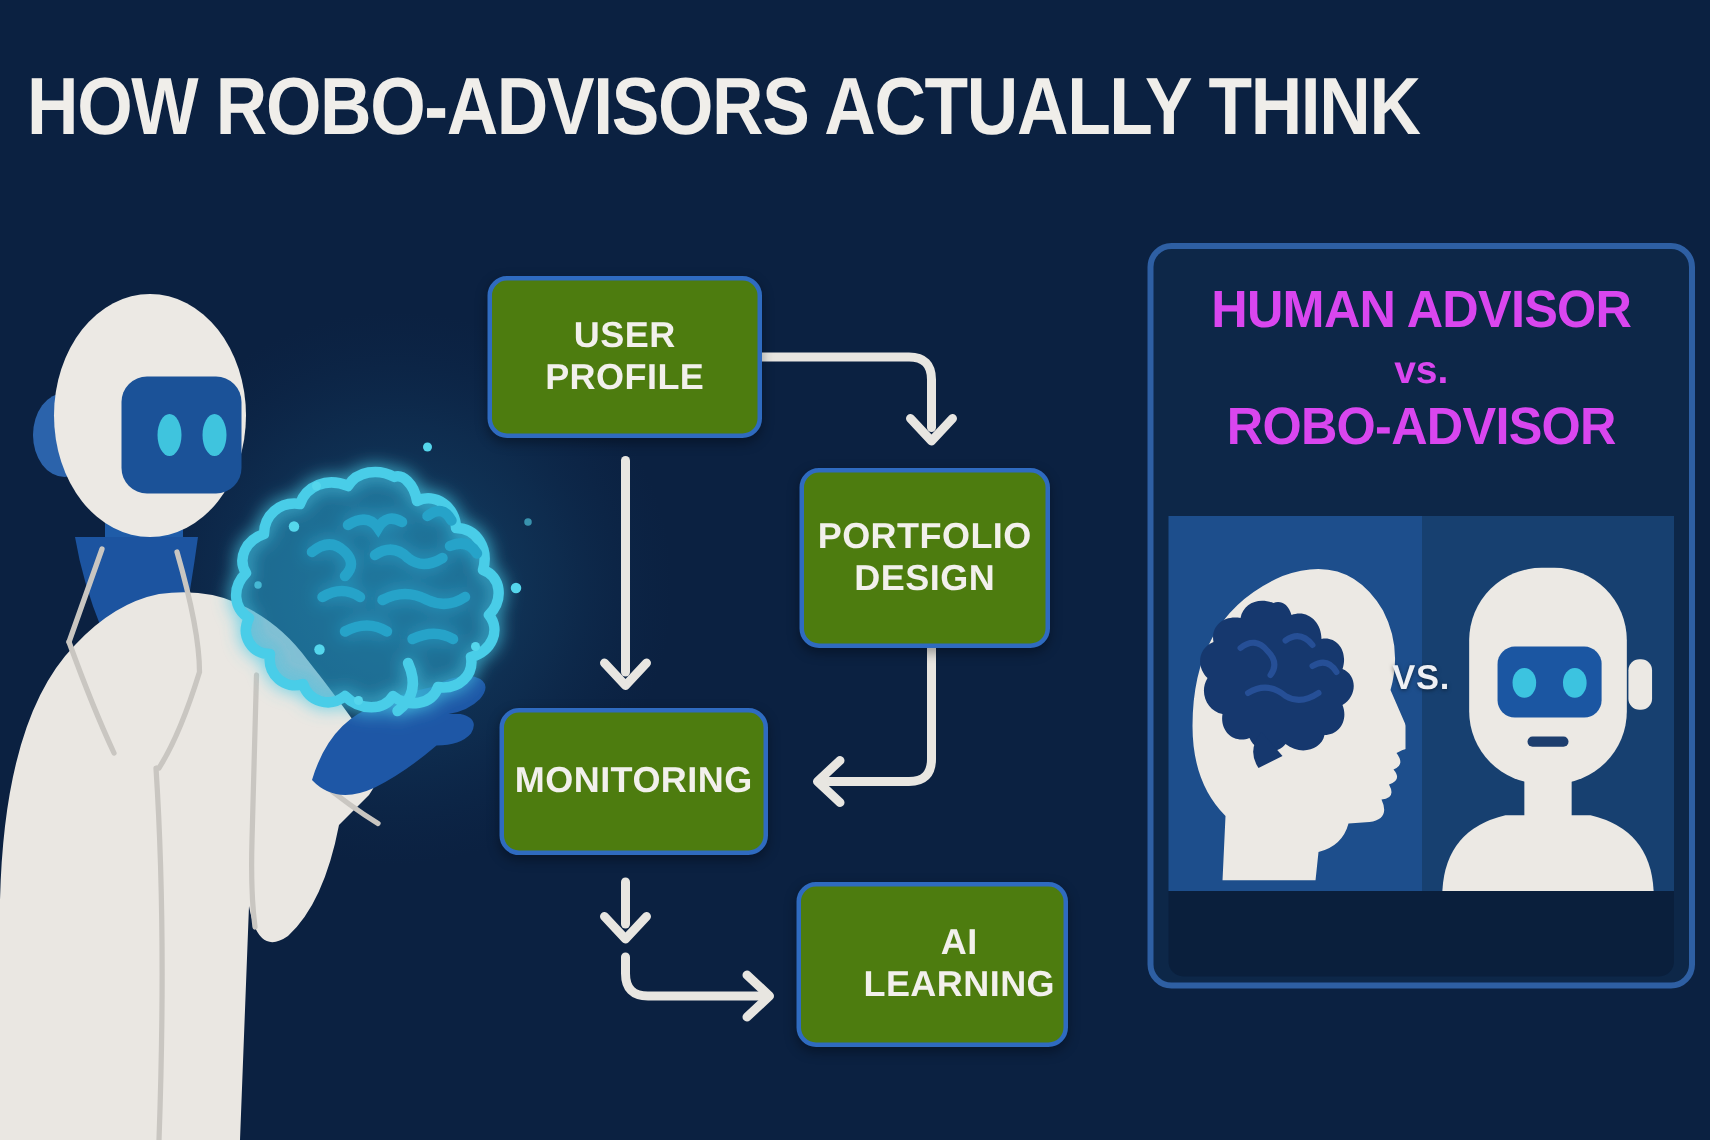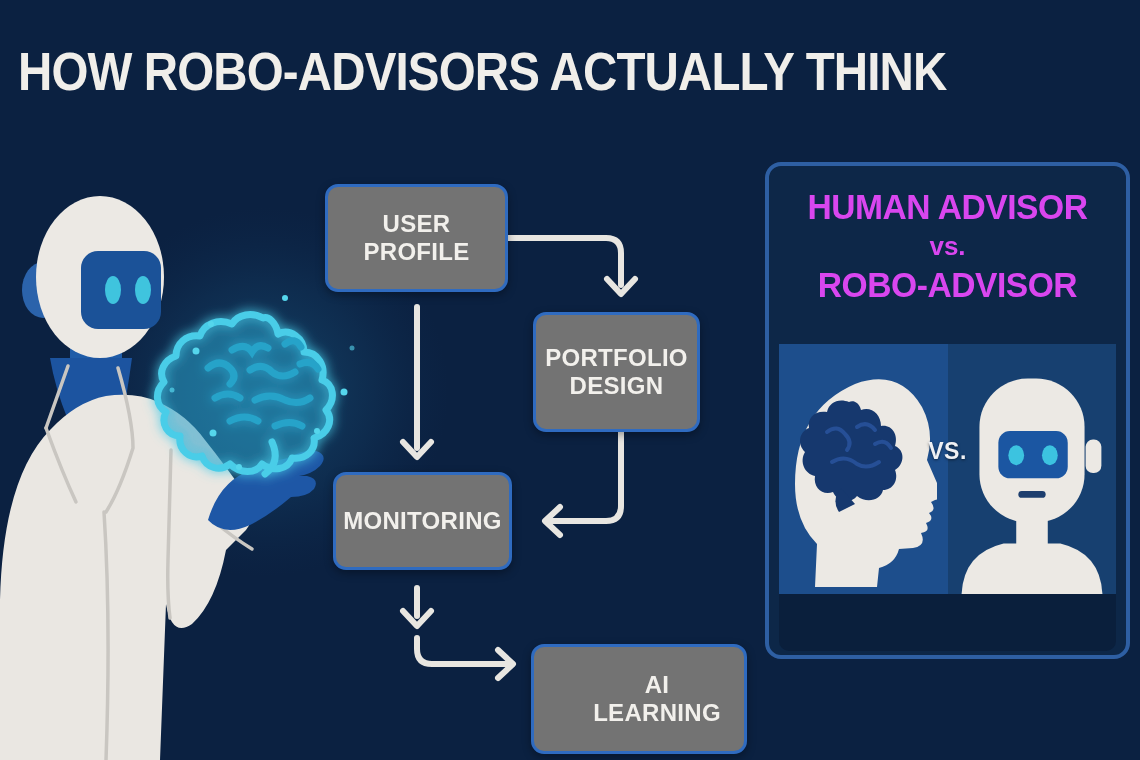--- a/index.html
+++ b/index.html
@@ -15,30 +15,30 @@
     position:absolute;left:18px;top:40px;
     font-size:54px;font-weight:bold;color:#f0eeea;
     letter-spacing:-1px;white-space:nowrap;
     transform:scaleX(.88);transform-origin:0 50%;
   }
   
   .canvas{position:absolute;left:0;top:0;}
   
   .node{
     position:absolute;box-sizing:border-box;
-    background:#737373;border:3px solid #2f6bc0;border-radius:13px;
+    background:#4d7c0f;border:3px solid #2f6bc0;border-radius:13px;
     display:flex;align-items:center;justify-content:center;text-align:center;
     color:#f2f0ec;font-weight:bold;font-size:24px;line-height:1.18;
     letter-spacing:.3px;padding:4px 8px;
     box-shadow:0 3px 8px rgba(0,0,0,.35);
   }
   .node-user-profile{left:325px;top:184px;width:183px;height:108px;}
   .node-portfolio-design{left:533px;top:312px;width:167px;height:120px;}
   .node-monitoring{left:333px;top:472px;width:179px;height:98px;}
-  .node-ai-learning{left:531px;top:644px;width:216px;height:110px;padding-left:44px;}
+  .node-ai-learning{left:531px;top:588px;width:181px;height:110px;padding-left:44px;}
   
   .panel{
     position:absolute;left:765px;top:162px;width:365px;height:497px;
     box-sizing:border-box;border:4px solid #2e5fa3;border-radius:16px;
     background:#0d2748;overflow:hidden;
   }
   .panel-title{margin-top:18px;text-align:center;color:#d946ef;font-weight:bold;}
   .panel-title .big{font-size:35px;line-height:1.3;letter-spacing:-.5px;transform:scaleX(.96);}
   .panel-title .small{font-size:26px;line-height:1.25;}
   .figures{

